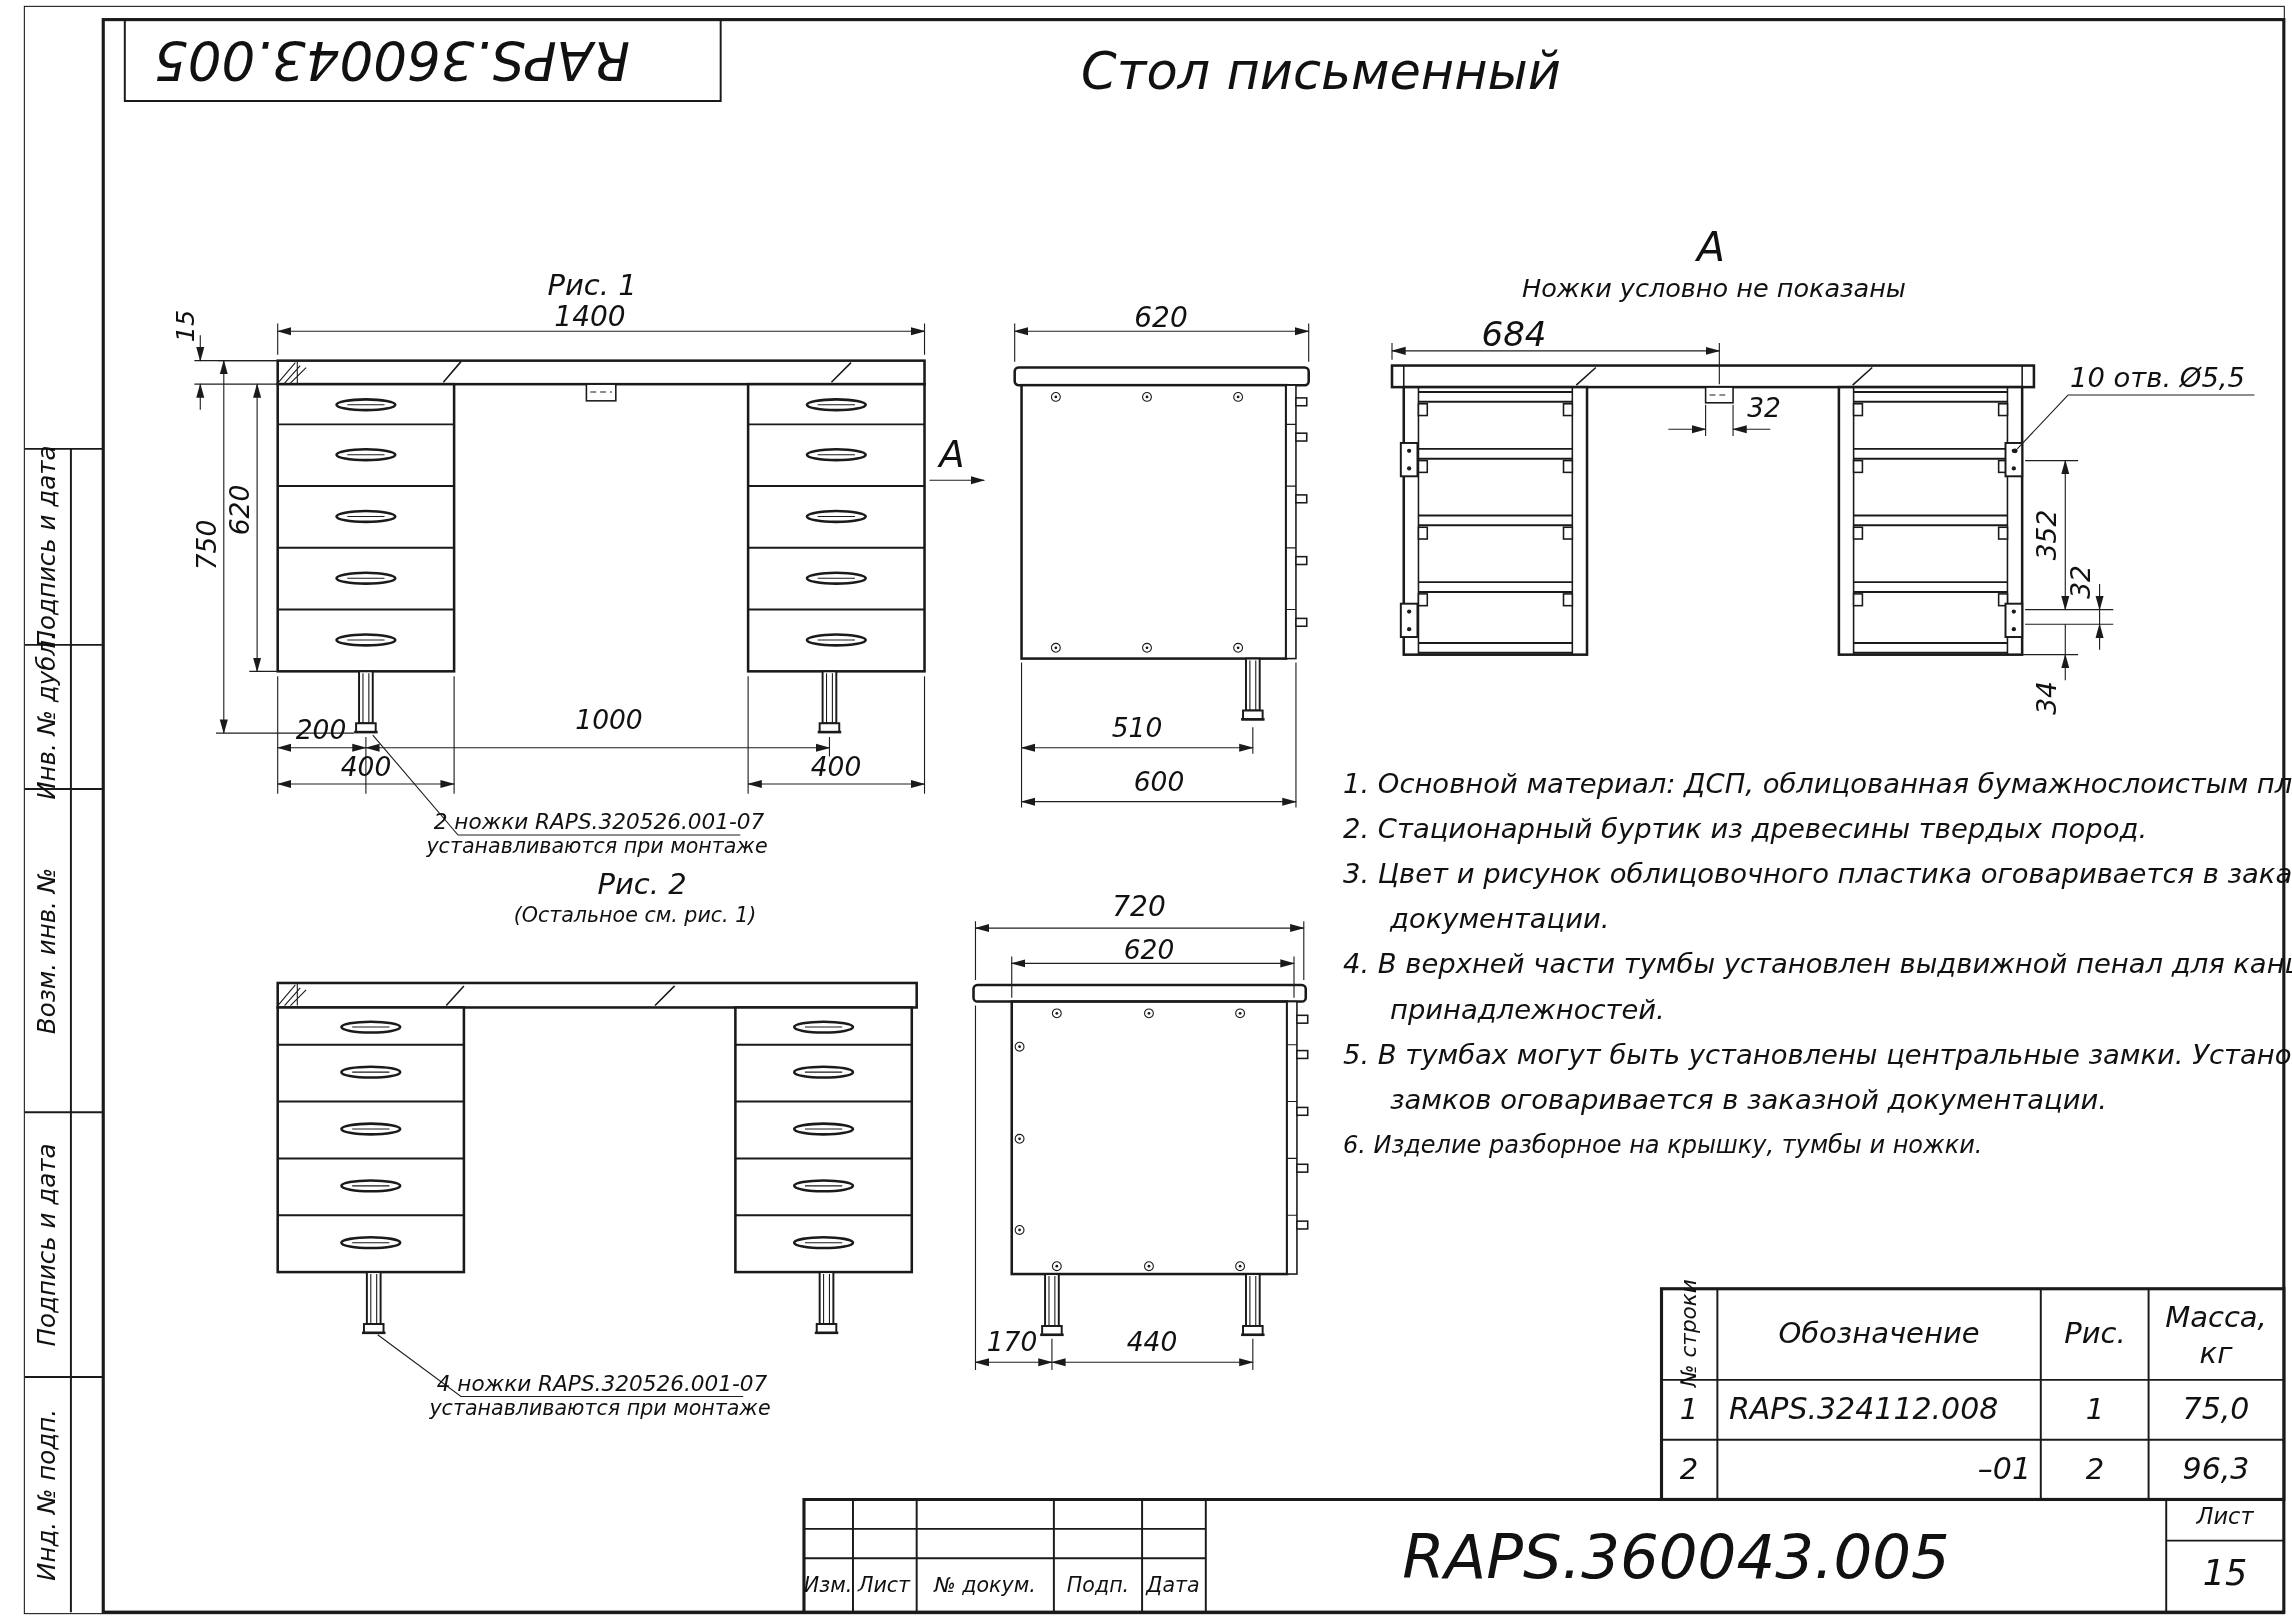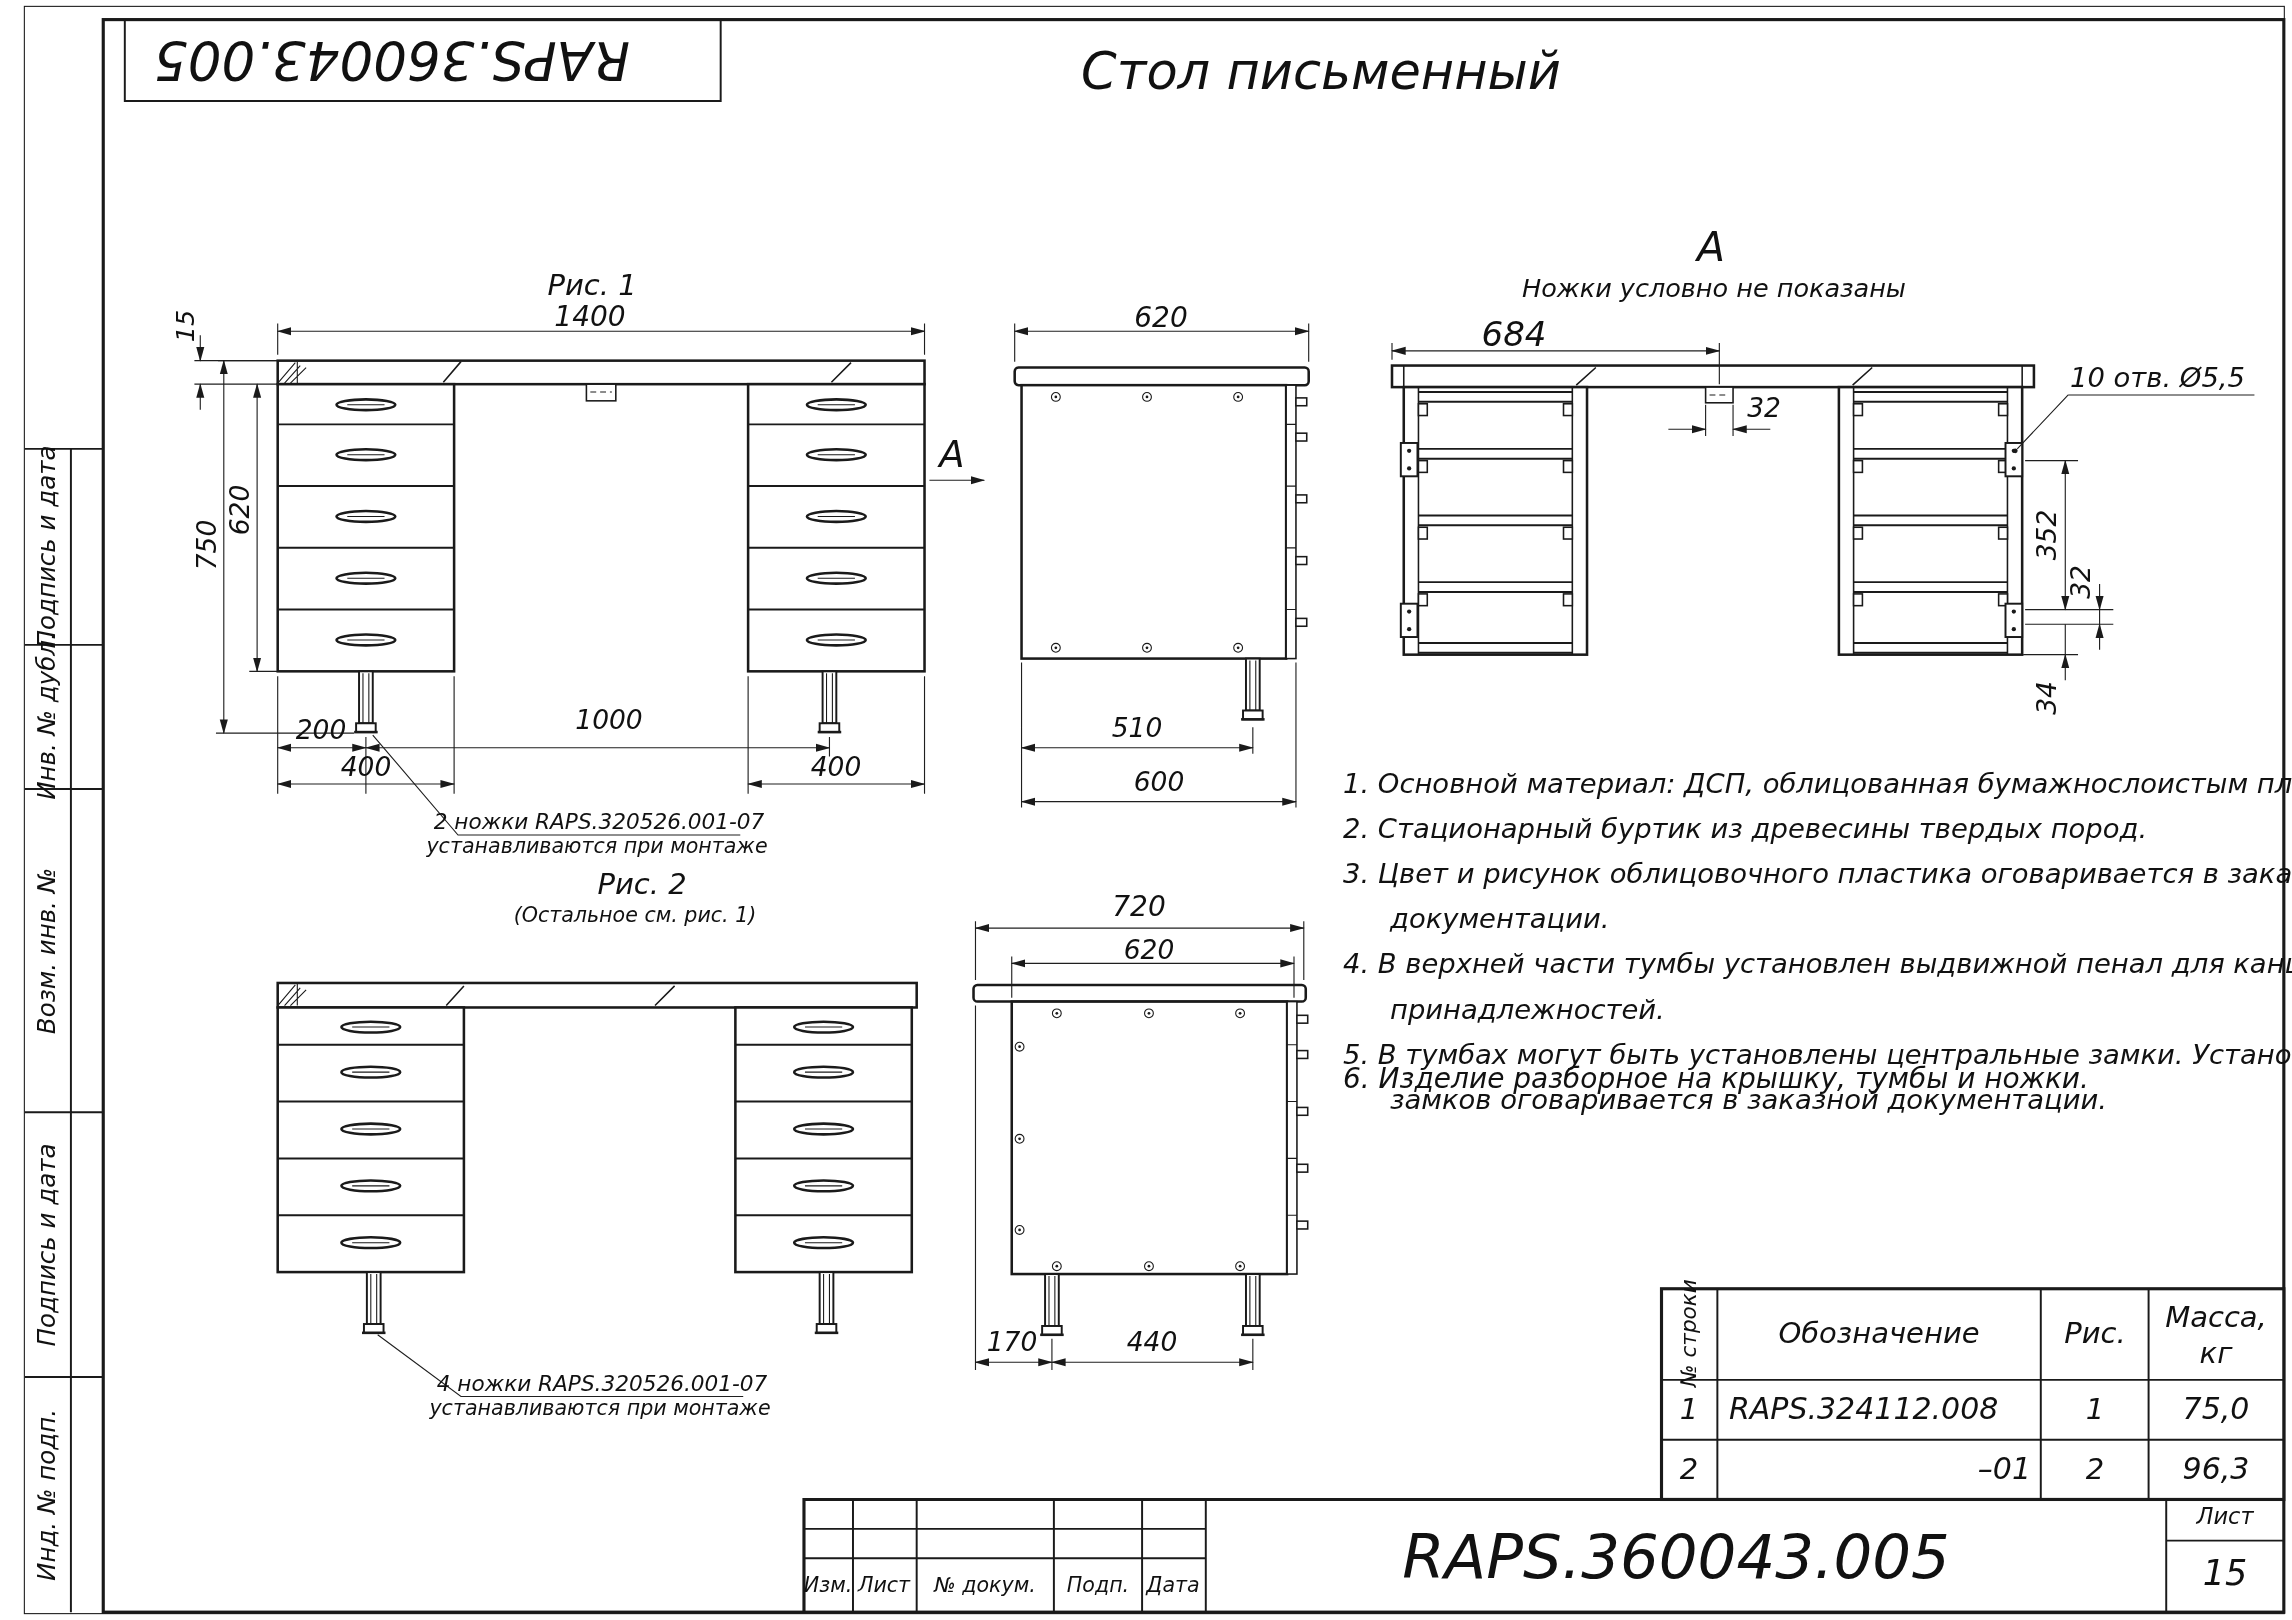--- a/index.html
+++ b/index.html
@@ -294,21 +294,21 @@
 <div class="t c" style="left:1152px;top:1342px;font-size:26.5px;">440</div>
 
 <div class="t l" style="left:1343px;top:784px;font-size:27.4px;">1. Основной материал: ДСП, облицованная бумажнослоистым пластиком.</div>
 <div class="t l" style="left:1343px;top:829px;font-size:27.4px;">2. Стационарный буртик из древесины твердых пород.</div>
 <div class="t l" style="left:1343px;top:874px;font-size:27.4px;">3. Цвет и рисунок облицовочного пластика оговаривается в заказной</div>
 <div class="t l" style="left:1390px;top:919px;font-size:27.4px;">документации.</div>
 <div class="t l" style="left:1343px;top:964px;font-size:27.4px;">4. В верхней части тумбы установлен выдвижной пенал для канцелярских</div>
 <div class="t l" style="left:1390px;top:1010px;font-size:27.4px;">принадлежностей.</div>
 <div class="t l" style="left:1343px;top:1055px;font-size:27.4px;">5. В тумбах могут быть установлены центральные замки. Установка</div>
 <div class="t l" style="left:1390px;top:1100px;font-size:27.4px;">замков оговаривается в заказной документации.</div>
-<div class="t l" style="left:1343px;top:1079px;font-size:28px;">6. Изделие разборное на крышку, тумбы и ножки.</div>
+<div class="t l" style="left:1343px;top:1145px;font-size:24px;">6. Изделие разборное на крышку, тумбы и ножки.</div>
 
 <div class="t rot" style="left:1689px;top:1333px;font-size:21.6px;">№ строки</div>
 <div class="t c" style="left:1879px;top:1333px;font-size:29px;">Обозначение</div>
 <div class="t c" style="left:2095px;top:1333px;font-size:29px;">Рис.</div>
 <div class="t c" style="left:2216px;top:1317px;font-size:29px;">Масса,</div>
 <div class="t c" style="left:2216px;top:1353px;font-size:29px;">кг</div>
 
 <div class="t c" style="left:1689px;top:1409px;font-size:29px;">1</div>
 <div class="t l" style="left:1729px;top:1409px;font-size:30px;">RAPS.324112.008</div>
 <div class="t c" style="left:2095px;top:1409px;font-size:29px;">1</div>

